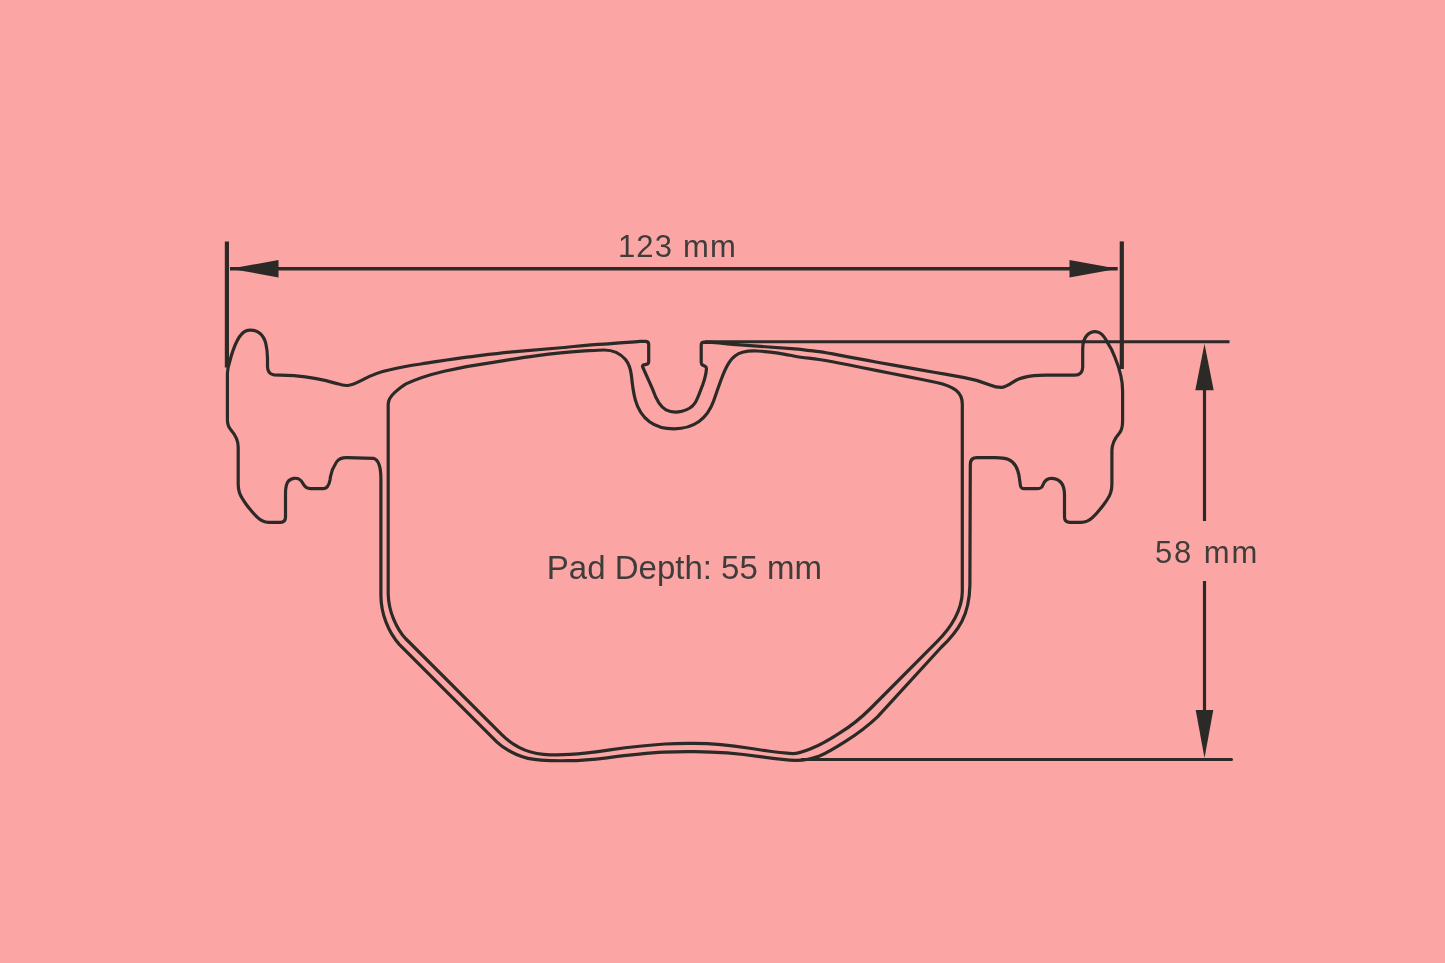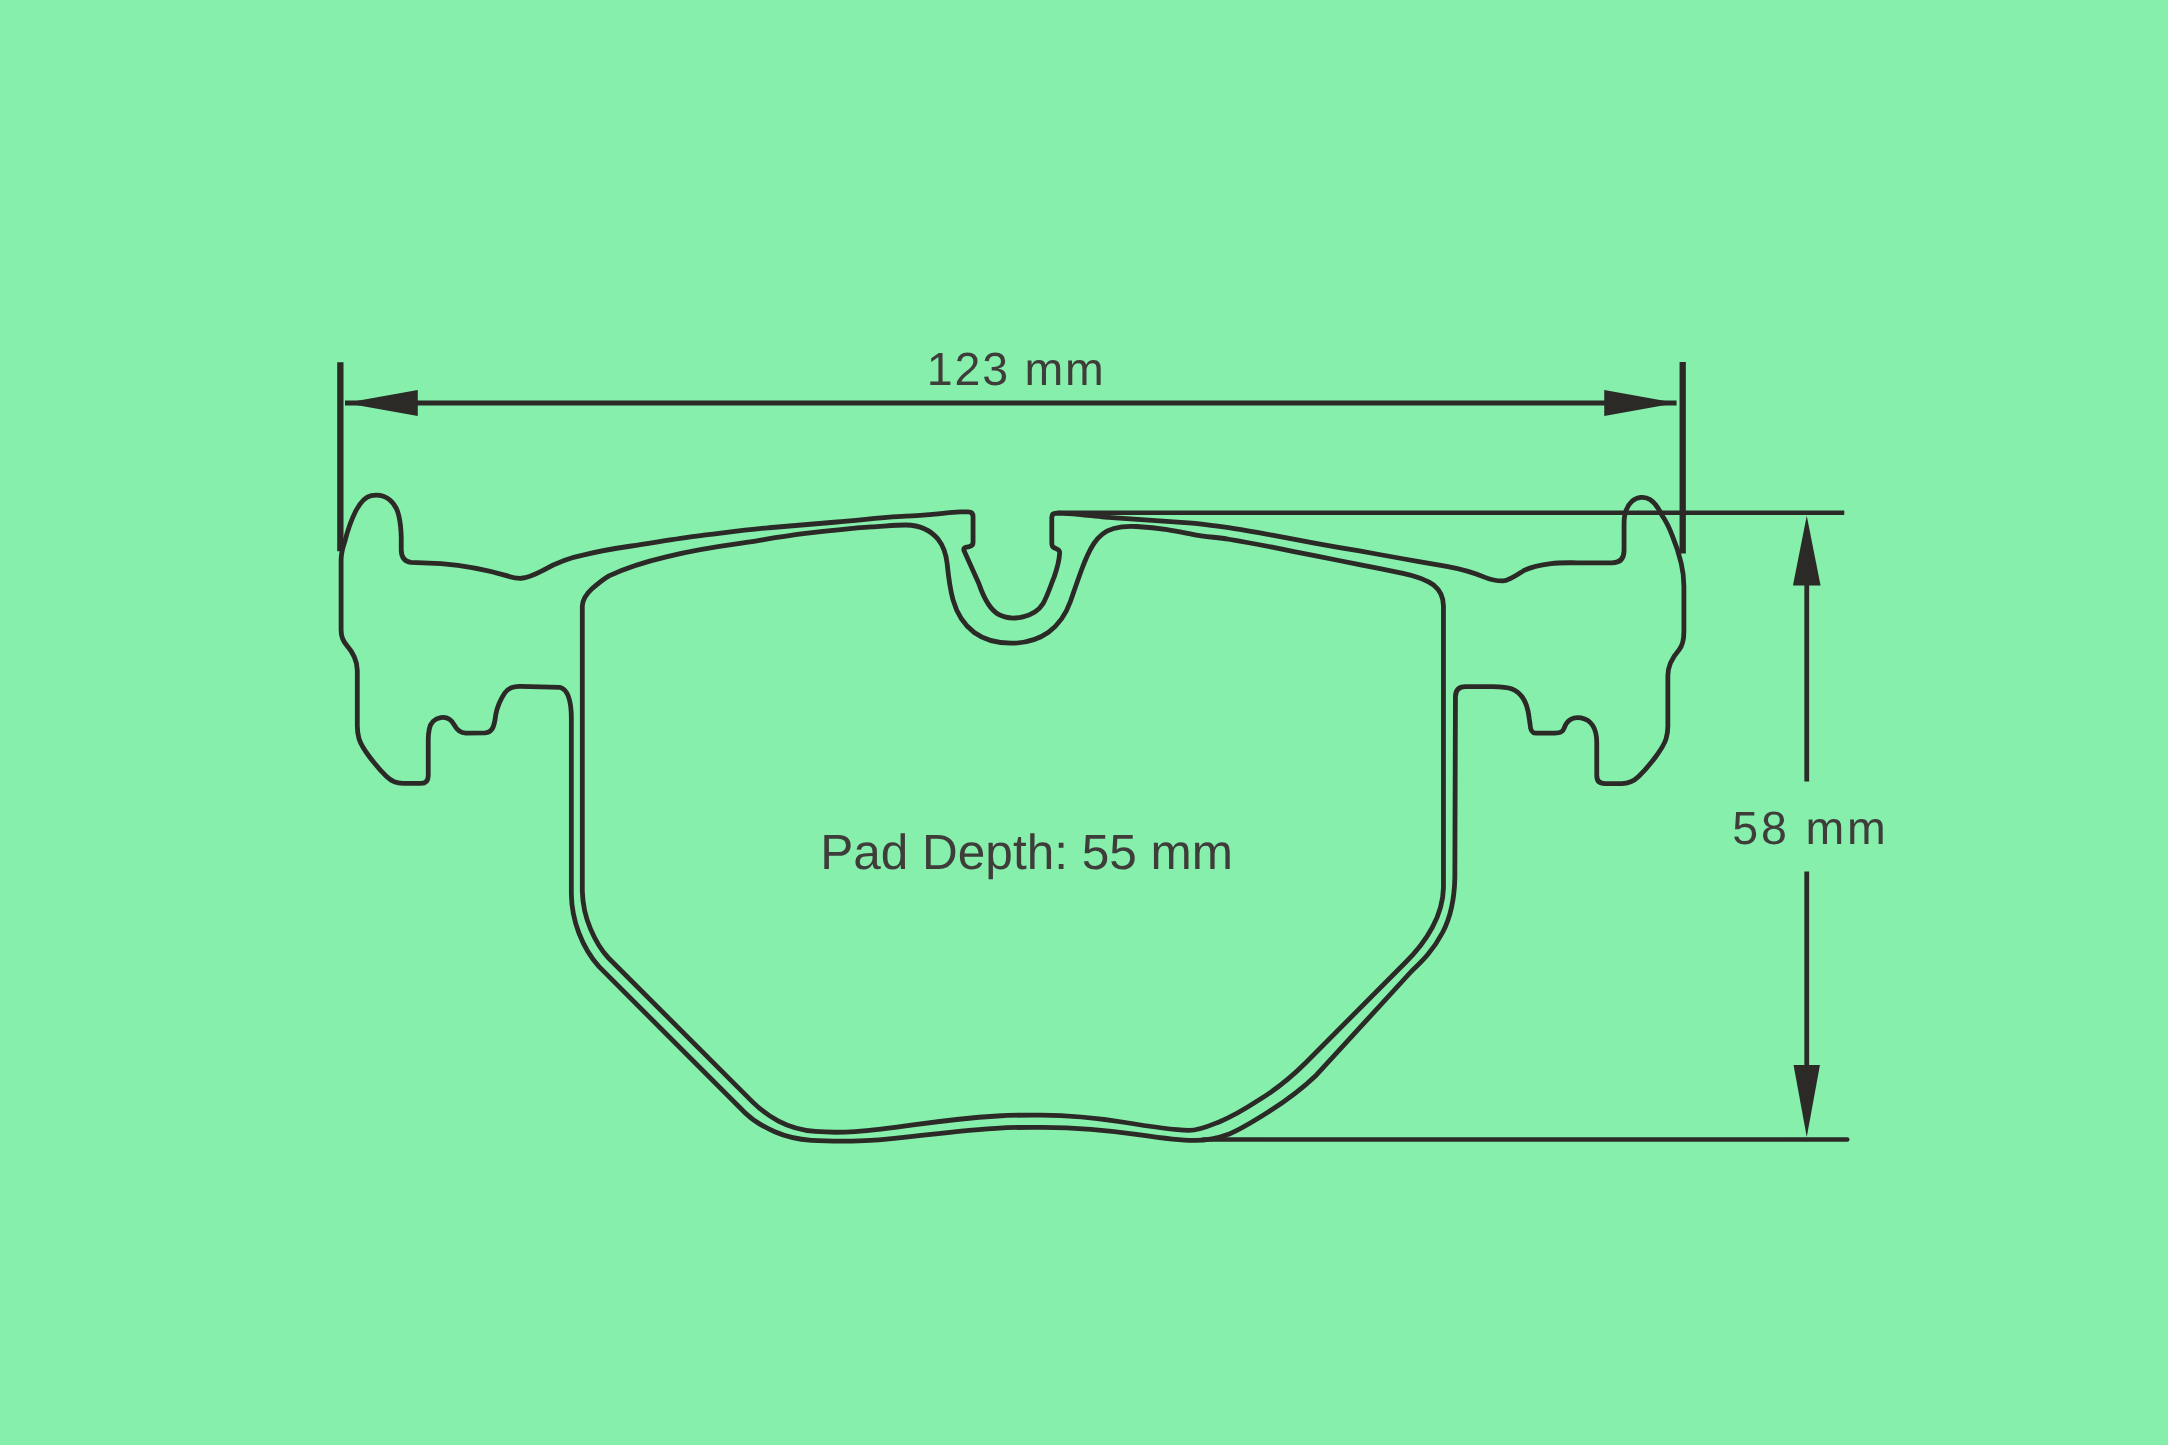--- a/index.html
+++ b/index.html
@@ -1,16 +1,16 @@
 <!DOCTYPE html>
 <html><head>
 <meta charset="utf-8">
 <style>
   html,body{margin:0;padding:0;background:#fdfcf9;}
-  .wrap{width:1445px;height:963px;position:relative;overflow:hidden;background:#86efac;}
+  .wrap{width:1445px;height:963px;position:relative;overflow:hidden;background:#fca5a5;}
   text{font-family:"Liberation Sans",sans-serif;fill:#3e3d3a;}
 </style>
 </head>
 <body>
 
 <div class="wrap">
 <svg width="1445" height="963" viewBox="0 0 1445 963" xmlns="http://www.w3.org/2000/svg">
 
   <path id="plate" fill="none" stroke="#2b2a27" stroke-width="3.2" stroke-linejoin="round" stroke-linecap="round" d="
     M 640 341.3

